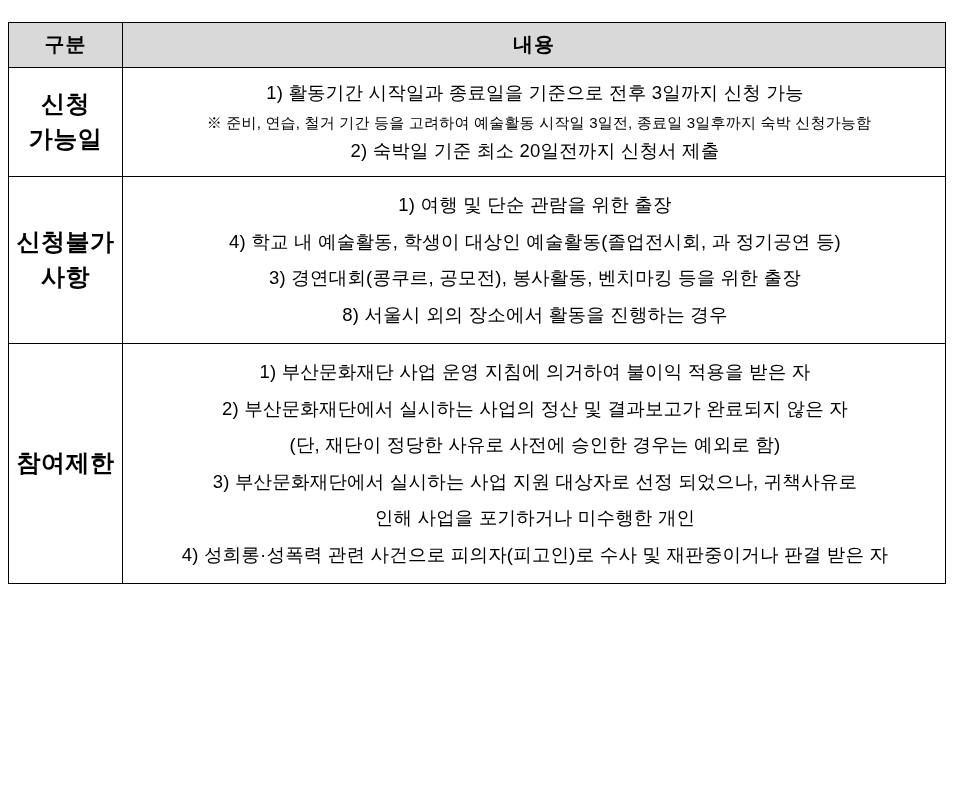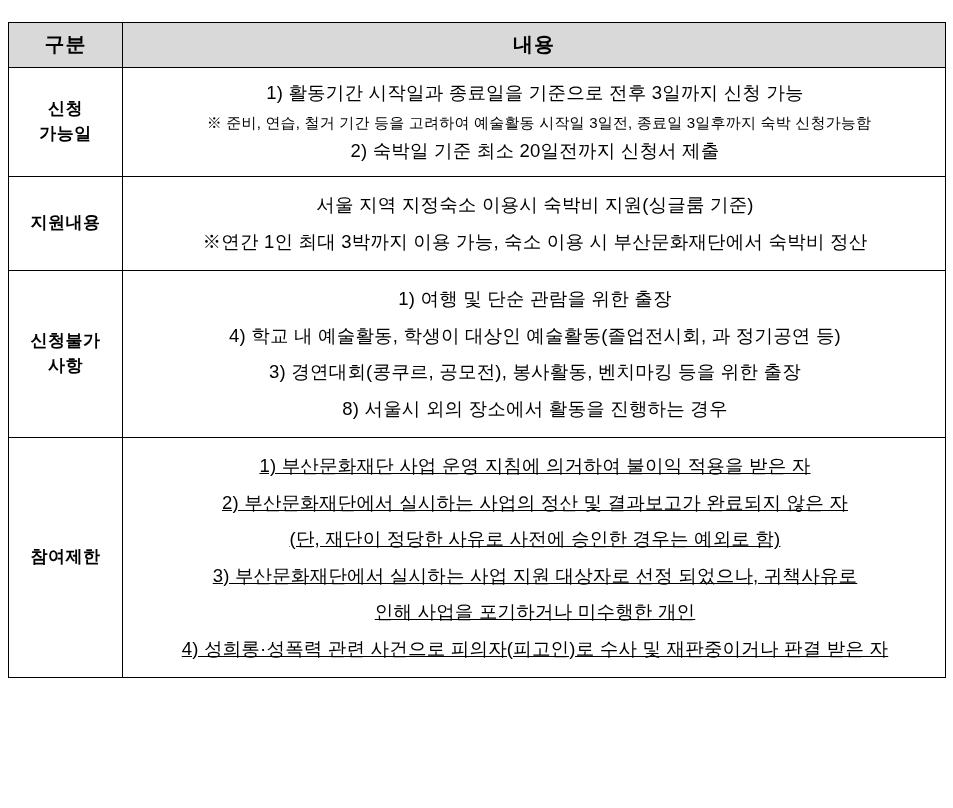--- a/index.html
+++ b/index.html
@@ -37,21 +37,21 @@
     background: #d9d9d9;
     text-align: center;
     font-weight: bold;
     font-size: 20px;
     padding: 8px 0 9px 0;
     letter-spacing: 1px;
   }
   td.label {
     text-align: center;
     font-weight: bold;
-    font-size: 17px;
+    font-size: 24px;
     line-height: 1.45;
     padding: 6px 2px;
     letter-spacing: 0.5px;
   }
   td.content {
     text-align: center;
     font-size: 18.5px;
     line-height: 1.0;
     padding: 10px 10px 10px 12px;
   }
@@ -62,21 +62,20 @@
   }
   .line.indent {
     padding-left: 30px;
   }
   .line.small {
     font-size: 15px;
     padding-left: 8px;
   }
   .line.tight {
     padding: 5px 0;
-    text-decoration: underline;
   }
   .row-cell-pad-lg .line {
     padding: 9px 0;
   }
 </style>
 </head>
 <body>
 
 <div class="page">
   <table class="info-table">
@@ -97,29 +96,20 @@
           <div>신청</div>
           <div>가능일</div>
         </td>
         <td class="content">
           <div class="line">1)  활동기간 시작일과 종료일을 기준으로 전후 3일까지 신청 가능</div>
           <div class="line small">※ 준비, 연습, 철거 기간 등을 고려하여 예술활동 시작일 3일전, 종료일 3일후까지 숙박 신청가능함</div>
           <div class="line">2)  숙박일 기준 최소 20일전까지 신청서 제출</div>
         </td>
       </tr>
 
-      <tr>
-        <td class="label">
-          <div>지원내용</div>
-        </td>
-        <td class="content row-cell-pad-lg">
-          <div class="line">서울 지역 지정숙소 이용시 숙박비 지원(싱글룸 기준)</div>
-          <div class="line">※연간 1인 최대 3박까지 이용 가능, 숙소 이용 시 부산문화재단에서 숙박비 정산</div>
-        </td>
-      </tr>
 
       <tr>
         <td class="label">
           <div>신청불가</div>
           <div>사항</div>
         </td>
         <td class="content row-cell-pad-lg">
           <div class="line">1)  여행 및 단순 관람을 위한 출장</div>
           <div class="line">4)  학교 내 예술활동, 학생이 대상인 예술활동(졸업전시회, 과 정기공연 등)</div>
           <div class="line">3)  경연대회(콩쿠르, 공모전), 봉사활동, 벤치마킹 등을 위한 출장</div>

